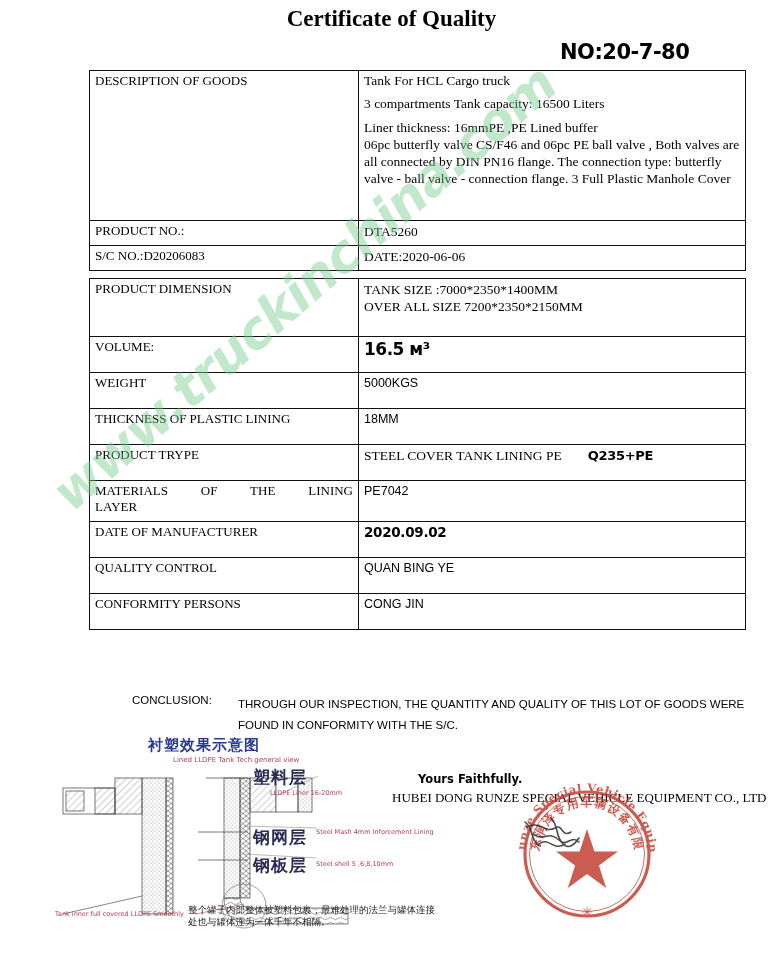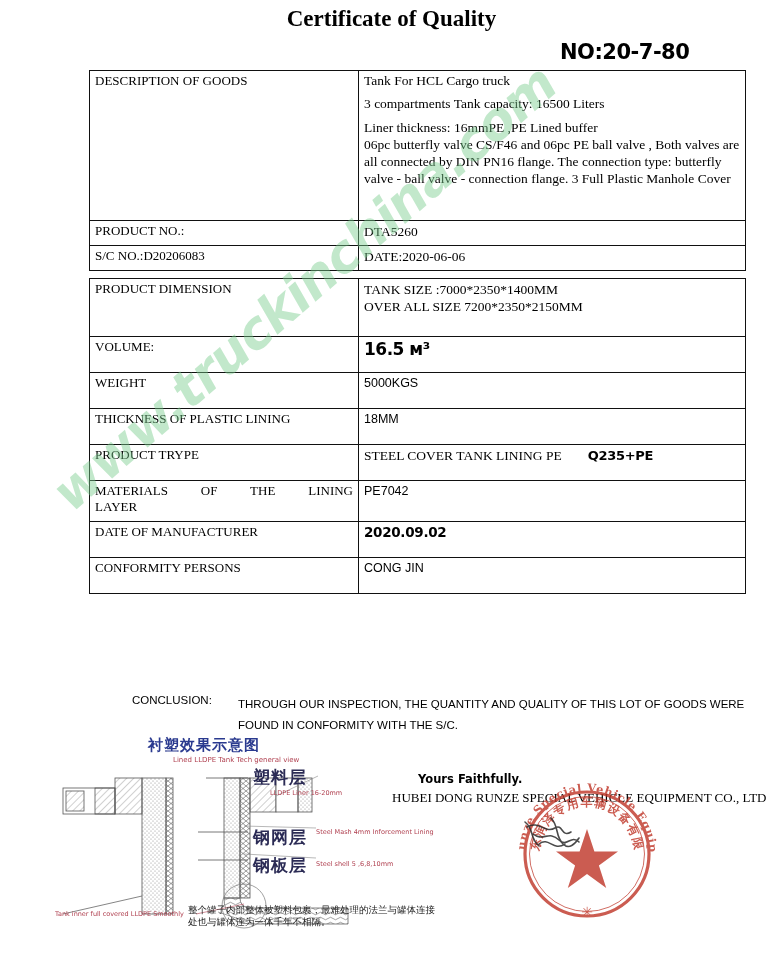--- a/index.html
+++ b/index.html
@@ -319,20 +319,24 @@
   <tr class="r-mat">
     <td class="col-label lbl">
       <div class="lbl-justify">MATERIALS&nbsp; OF&nbsp; THE&nbsp; LINING</div>
       <div>LAYER</div>
     </td>
     <td class="col-value val-sans vcenter">PE7042</td>
   </tr>
   <tr class="r-date">
     <td class="col-label lbl vcenter">DATE OF MANUFACTURER</td>
     <td class="col-value vcenter bold-mono">2020.09.02</td>
+  </tr>
+  <tr class="r-qc">
+    <td class="col-label lbl vcenter">QUALITY CONTROL</td>
+    <td class="col-value val-sans vcenter">QUAN BING YE</td>
   </tr>
   <tr class="r-rp">
     <td class="col-label lbl vcenter">CONFORMITY PERSONS</td>
     <td class="col-value val-sans vcenter">CONG JIN</td>
   </tr>
 </tbody>
   </table>
 
 <div id="conclusion">
   <div class="c-label">CONCLUSION:</div>

